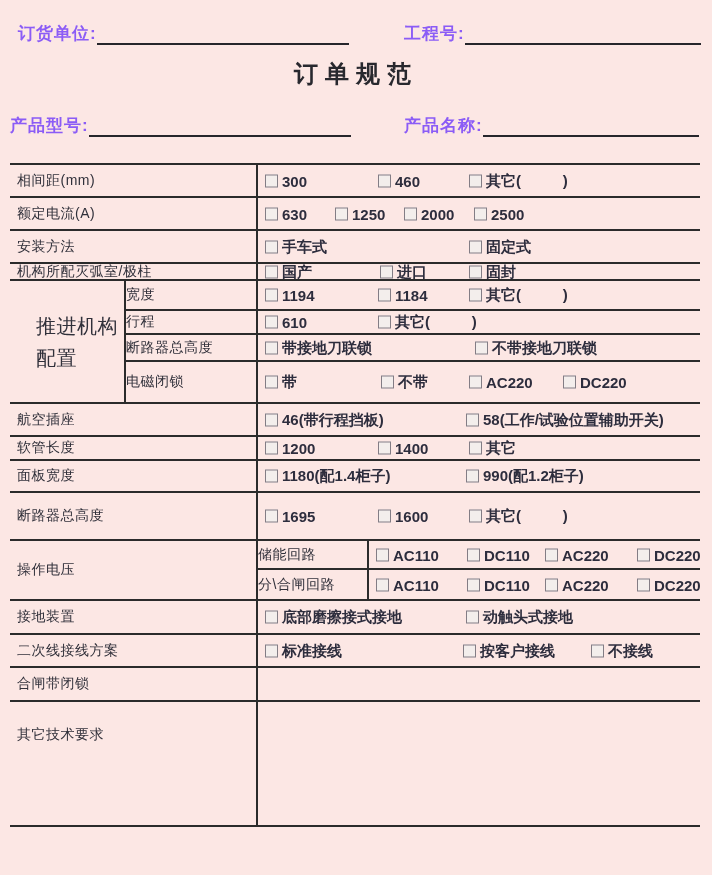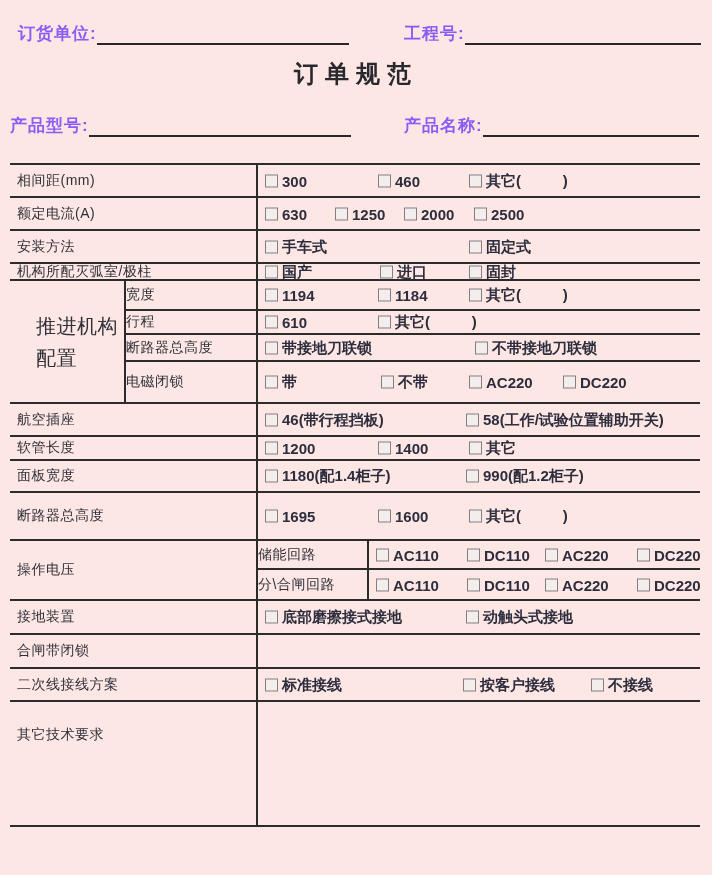--- a/index.html
+++ b/index.html
@@ -371,45 +371,45 @@
             <span class="cb"></span>
             <span class="ot">底部磨擦接式接地</span>
           </span>
         <span class="opt" style="left:208px">
             <span class="cb"></span>
             <span class="ot">动触头式接地</span>
           </span>
       </div>
     </div>
 
+    <div class="row" style="height:33px">
+      <div class="lbl">
+          <span>二次线接线方案</span>
+        </div>
+      <div class="opts">
+        <span class="opt" style="left:7px">
+            <span class="cb"></span>
+            <span class="ot">标准接线</span>
+          </span>
+        <span class="opt" style="left:205px">
+            <span class="cb"></span>
+            <span class="ot">按客户接线</span>
+          </span>
+        <span class="opt" style="left:333px">
+            <span class="cb"></span>
+            <span class="ot">不接线</span>
+          </span>
+      </div>
+    </div>
+
     <div class="row" style="height:34px">
       <div class="lbl">
           <span>合闸带闭锁</span>
         </div>
       <div class="opts"></div>
-    </div>
-
-    <div class="row" style="height:33px">
-      <div class="lbl">
-          <span>二次线接线方案</span>
-        </div>
-      <div class="opts">
-        <span class="opt" style="left:7px">
-            <span class="cb"></span>
-            <span class="ot">标准接线</span>
-          </span>
-        <span class="opt" style="left:205px">
-            <span class="cb"></span>
-            <span class="ot">按客户接线</span>
-          </span>
-        <span class="opt" style="left:333px">
-            <span class="cb"></span>
-            <span class="ot">不接线</span>
-          </span>
-      </div>
     </div>
 
     <div class="row" style="height:123px">
       <div class="lbl top">
           <span>其它技术要求</span>
         </div>
       <div class="opts"></div>
     </div>
 
   </div>

